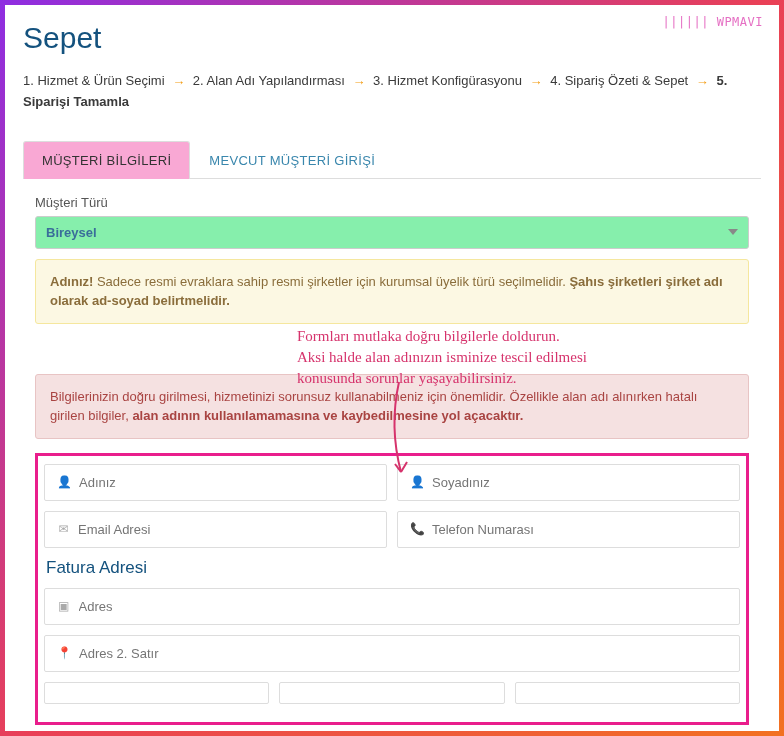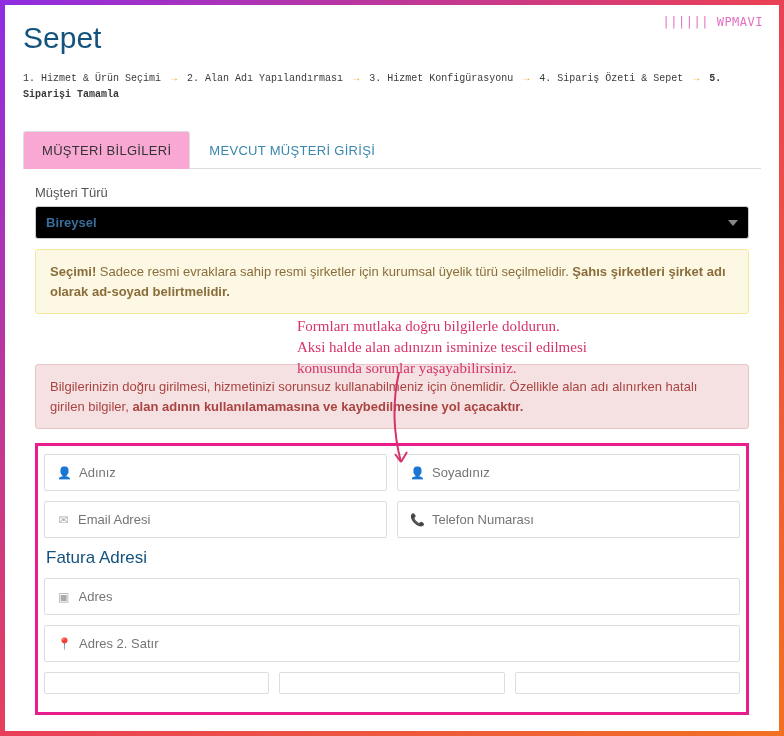--- a/index.html
+++ b/index.html
@@ -1,31 +1,31 @@
 <!DOCTYPE html>
 <html><head>
 <meta charset="utf-8">
 <style>
 * { box-sizing: border-box; margin: 0; padding: 0; }
 body { font-family: -apple-system, Helvetica, Arial, sans-serif; width: 784px; height: 736px; background: linear-gradient(135deg, #8e2de2, #e94057, #f27121); padding: 5px; position: relative; }
 .page { background: #fff; width: 100%; height: 100%; padding: 16px 18px; overflow: hidden; position: relative; }
 .watermark { position: absolute; top: 10px; right: 16px; color: #e56fc3; font-family: monospace; font-size: 12px; letter-spacing: 0.5px; }
 h1 { color: #14527e; font-size: 30px; font-weight: 400; margin-bottom: 16px; }
-.steps { font-size: 10px; color: #3a3a3a; line-height: 1.6; margin-bottom: 28px; font-family: Liberation Mono, monospace; }
+.steps { font-size: 13px; color: #3a3a3a; line-height: 1.6; margin-bottom: 28px; }
 .steps .arrow { color: #f39c12; margin: 0 4px; }
 .steps .active { font-weight: 700; }
 .tabs { border-bottom: 1px solid #ddd; display: flex; }
 .tab { padding: 11px 18px; font-size: 13px; color: #555; letter-spacing: 0.3px; cursor: pointer; border: 1px solid transparent; border-bottom: none; margin-bottom: -1px; }
 .tab.active { border-color: #ddd; background: #f9a8d4; border-radius: 3px 3px 0 0; color: #333; }
 .tab.inactive { color: #3a87ad; }
 .panel { padding-top: 16px; }
 h2 { color: #14527e; font-size: 18px; font-weight: 400; margin: 0 14px 16px; }
 .label { font-size: 13px; color: #555; margin: 0 12px 6px; }
 .select-wrap { margin: 0 12px 10px; }
-.select { width: 100%; border: 1px solid #ccc; border-radius: 3px; padding: 8px 10px; font-size: 13px; color: #3a6d9a; font-weight: 700; background: #000000; display: flex; justify-content: space-between; align-items: center; cursor: pointer; }
+.select { width: 100%; border: 1px solid #ccc; border-radius: 3px; padding: 8px 10px; font-size: 13px; color: #3a6d9a; font-weight: 700; background: #86efac; display: flex; justify-content: space-between; align-items: center; cursor: pointer; }
 .caret { width: 0; height: 0; border-left: 5px solid transparent; border-right: 5px solid transparent; border-top: 6px solid #888; }
 .alert-y { margin: 0 12px 0; background: #fcf8e3; border: 1px solid #f5e79e; border-radius: 3px; padding: 12px 14px; font-size: 13px; color: #8a6d3b; line-height: 1.5; }
 .alert-r { margin: 0 12px 14px; background: #f5e1e1; border: 1px solid #e8c4c4; border-radius: 3px; padding: 12px 14px; font-size: 13px; color: #a94442; line-height: 1.5; }
 .ann-wrap { position: relative; height: 50px; }
 .annotation { position: absolute; left: 274px; top: 2px; font-family: "Segoe Script", cursive; font-size: 15px; color: #d6336c; line-height: 1.4; z-index: 5; }
 .arrow-svg { position: absolute; left: 356px; top: 48px; z-index: 5; }
 .highlight-box { margin: 0 12px; border: 3px solid #e91e8c; padding: 8px 6px; }
 .row { display: flex; gap: 10px; margin-bottom: 10px; }
 .field { flex: 1; border: 1px solid #ddd; border-radius: 2px; padding: 10px 12px; display: flex; align-items: center; gap: 8px; background: #fff; }
 .field .icon { color: #aaa; font-size: 12px; width: 14px; text-align: center; }
@@ -61,21 +61,21 @@
   <div class="panel">
     <div class="label">Müşteri Türü</div>
     <div class="select-wrap">
       <div class="select">
         <span>Bireysel</span>
         <span class="caret"></span>
       </div>
     </div>
 
     <div class="alert-y">
-      <strong>Seçimi!</strong><span> Sadece resmi evraklara sahip resmi şirketler için kurumsal üyelik türü seçilmelidir. </span><strong>Şahıs şirketleri şirket adı olarak ad-soyad belirtmelidir.</strong>
+      <strong>Adınız!</strong><span> Sadece resmi evraklara sahip resmi şirketler için kurumsal üyelik türü seçilmelidir. </span><strong>Şahıs şirketleri şirket adı olarak ad-soyad belirtmelidir.</strong>
     </div>
 
     <div class="ann-wrap">
       <div class="annotation">
         <div>Formları mutlaka doğru bilgilerle doldurun.</div>
         <div>Aksi halde alan adınızın isminize tescil edilmesi</div>
         <div>konusunda sorunlar yaşayabilirsiniz.</div>
       </div>
       <svg class="arrow-svg" width="40" height="110">
         <path d="M20 10 Q 10 55 22 100" stroke="#d6336c" stroke-width="2" fill="none"></path>

